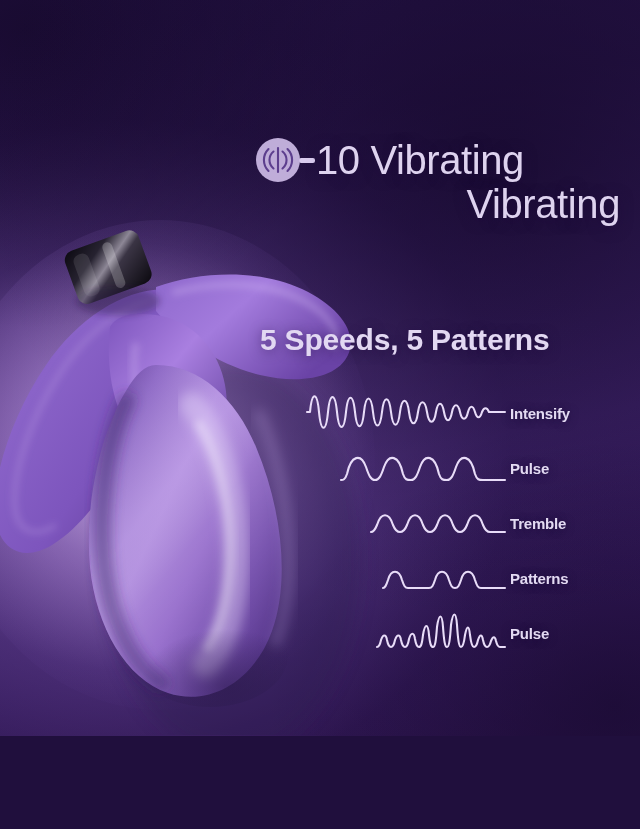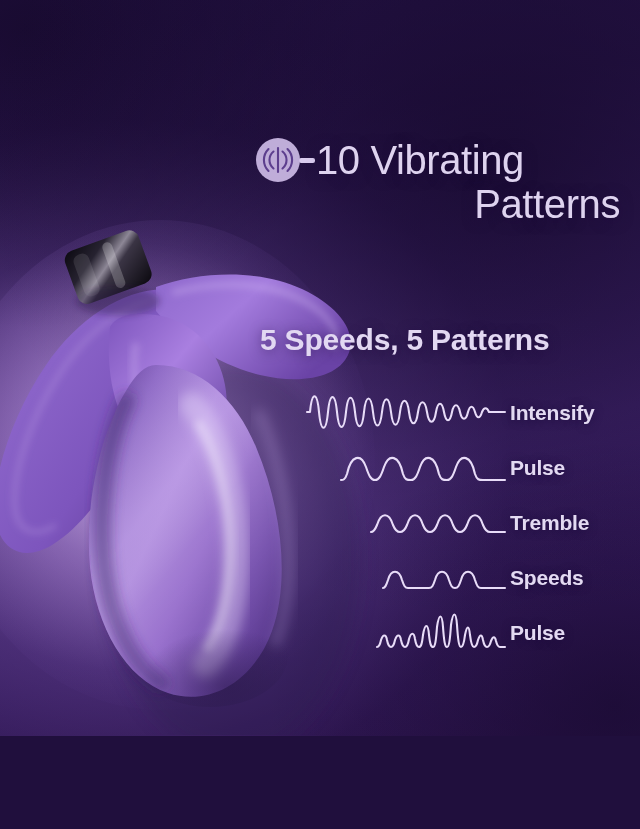--- a/index.html
+++ b/index.html
@@ -145,21 +145,21 @@
     width: 205px;
     height: 55px;
   }
   .pattern-label {
     position: absolute;
     left: 205px;
     top: 50%;
     transform: translateY(-50%);
     color: #e3daf2;
     font-weight: 700;
-    font-size: 21px;
+    font-size: 15px;
     letter-spacing: -0.2px;
     white-space: nowrap;
     text-shadow: 0 1px 9px rgba(28,10,58,0.65);
   }
 </style>
 </head>
 <body>
 
 <div id="poster">
 
@@ -321,21 +321,21 @@
             <path d="M 13.5 12 A 15.5 15.5 0 0 0 13.5 34"></path>
             <path d="M 27.5 14.5 A 11 11 0 0 1 27.5 31.5"></path>
             <path d="M 32.5 12 A 15.5 15.5 0 0 1 32.5 34"></path>
           </g>
         </svg>
       </span>
       <span class="badge-dash"></span>
       <span class="headline">10 Vibrating</span>
     </div>
     <div class="headline-row2">
-      <span class="headline">Patterns</span>
+      <span class="headline">Vibrating</span>
     </div>
   </div>
 
   <div class="subhead">5 Speeds, 5 Patterns</div>
 
   <div class="patterns">
 
     <div class="pattern-row">
       <span class="pattern-wave">
         <svg width="205" height="55" viewBox="0 0 205 55" xmlns="http://www.w3.org/2000/svg">
@@ -412,21 +412,21 @@
                    L 124 38
                    C 127 38, 128 36, 130 30
                    C 133 19, 141 19, 144 30
                    C 146 36, 147 38, 150 38
                    C 153 38, 154 36, 156 30
                    C 159 19, 167 19, 170 30
                    C 172 36, 173 38, 176 38
                    L 200 38" fill="none" stroke="#e8dcf8" stroke-width="2.1" stroke-linecap="round" stroke-linejoin="round"></path>
         </svg>
       </span>
-      <span class="pattern-label">Speeds</span>
+      <span class="pattern-label">Patterns</span>
     </div>
 
     <div class="pattern-row">
       <span class="pattern-wave">
         <svg width="205" height="55" viewBox="0 0 205 55" xmlns="http://www.w3.org/2000/svg">
           <path d="M 72 42
                    C 74 42, 75 40, 76 35  C 78 29, 81 29, 82 35  C 83 40, 84 42, 86 42
                    C 88 42, 89 40, 90 35  C 92 29, 95 29, 96 35  C 97 40, 98 42, 100 42
                    C 102 42, 103 40, 104 34  C 106 27, 109 27, 110 34  C 111 40, 112 42, 114 42
                    C 116 42, 117 39, 118 30  C 120 18, 123 18, 124 30  C 125 39, 126 42, 128 42

